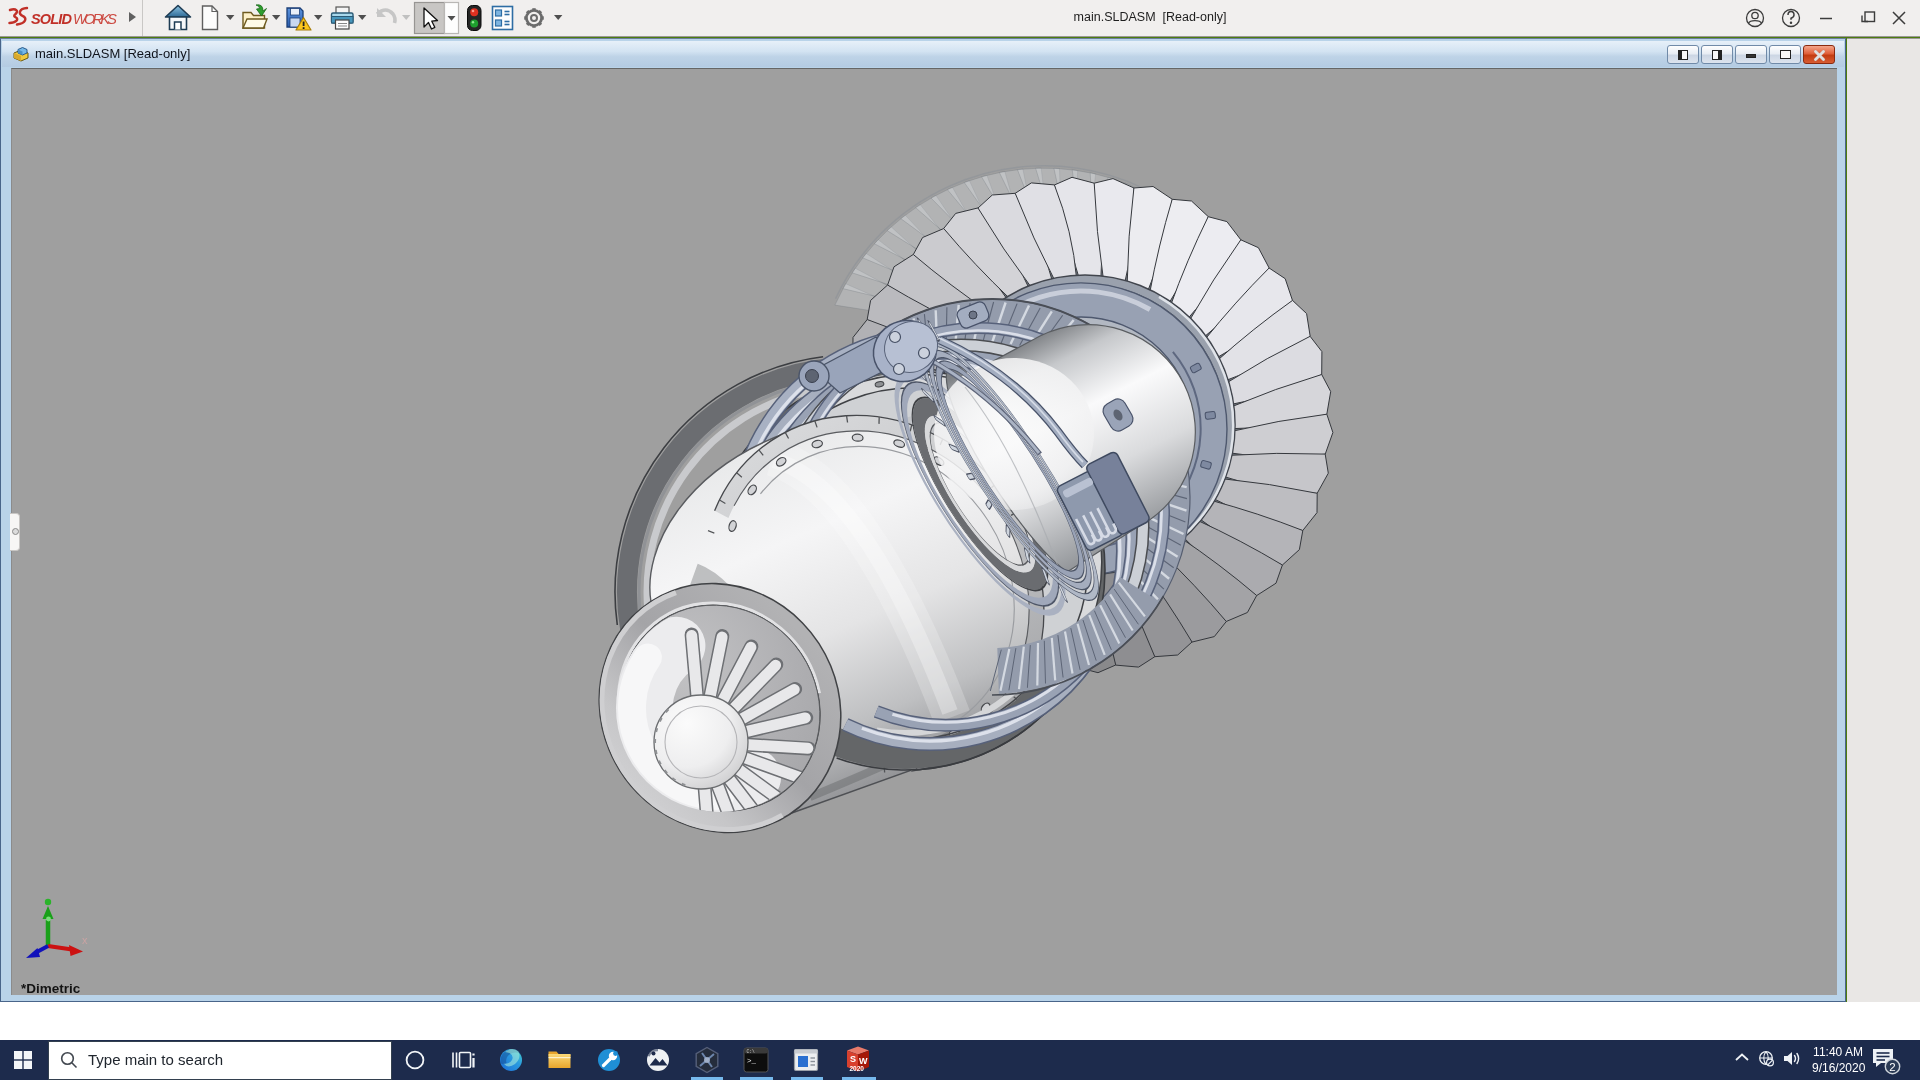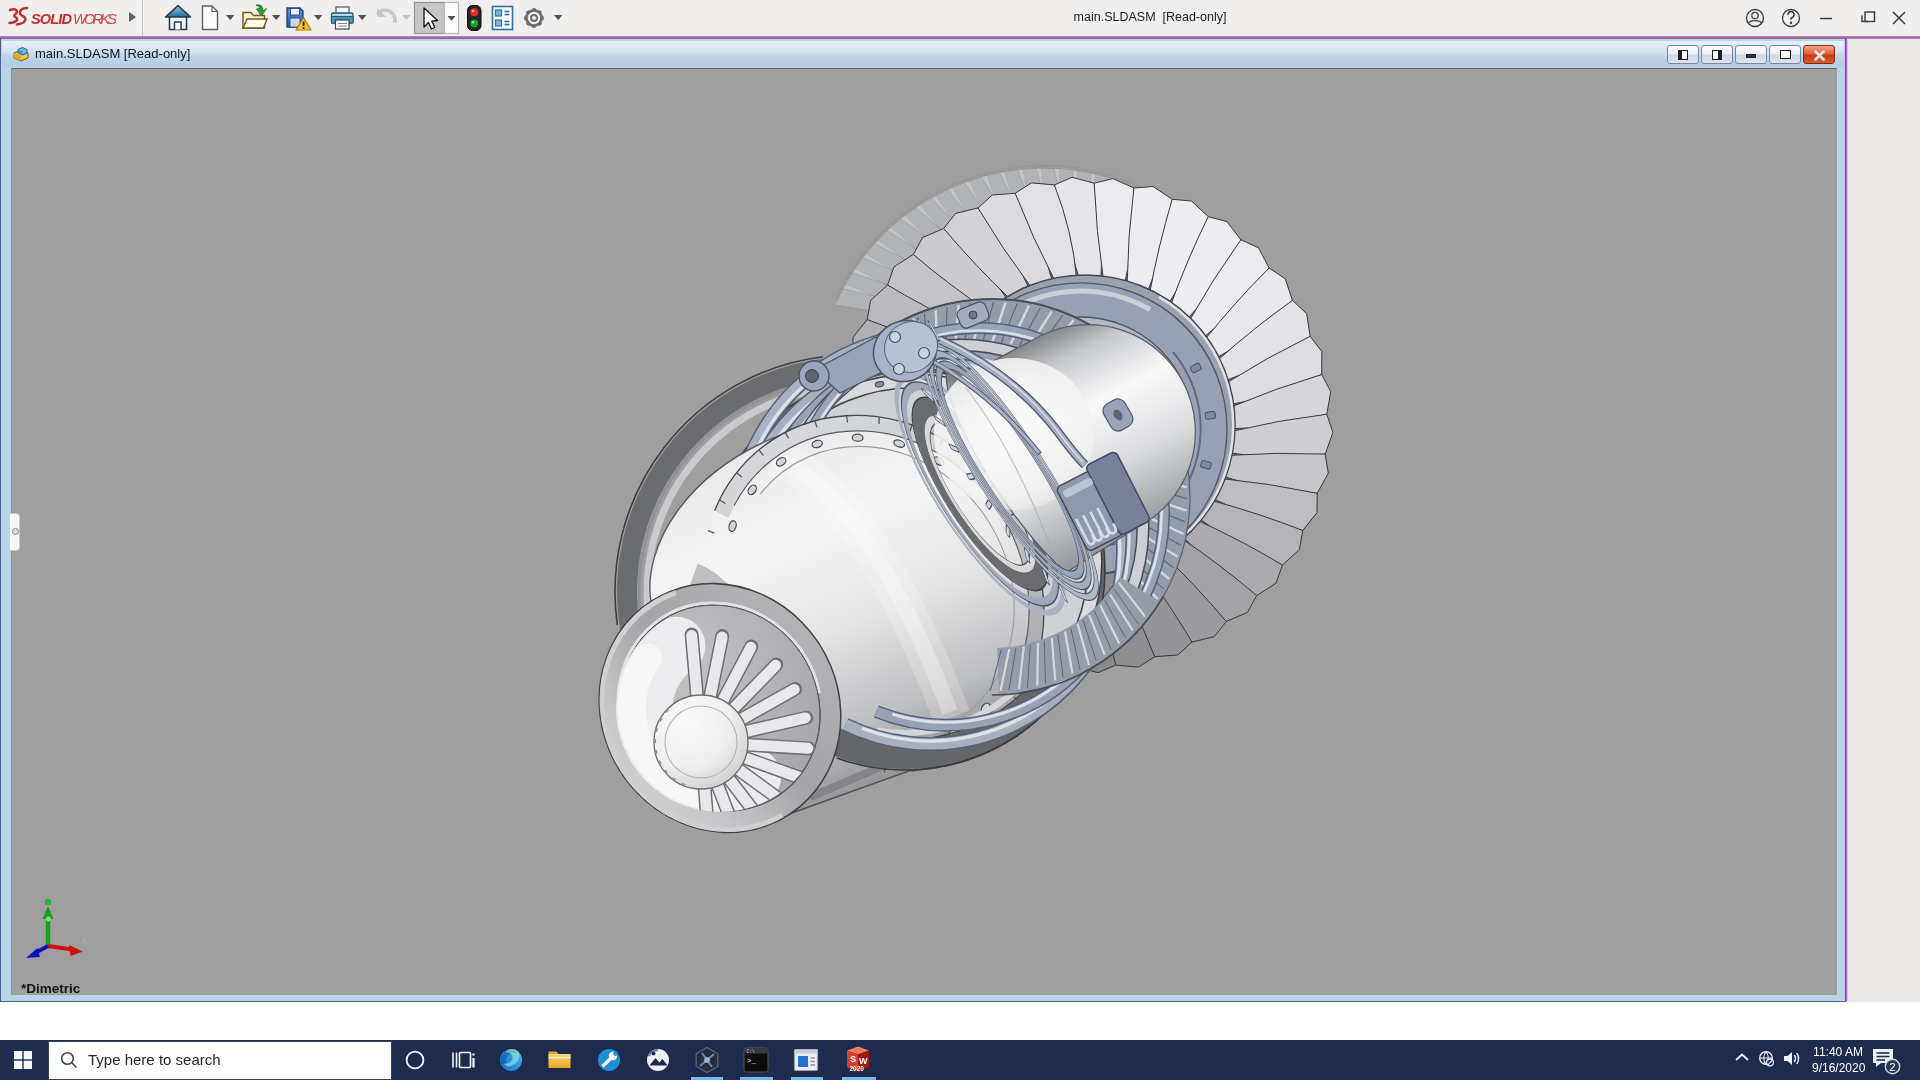--- a/index.html
+++ b/index.html
@@ -1,17 +1,17 @@
 <!DOCTYPE html>
 <html><head>
 <meta charset="utf-8">
 <style>
 * { margin:0; padding:0; box-sizing:border-box; }
 html,body { width:1920px; height:1080px; overflow:hidden; font-family:"Liberation Sans", sans-serif; }
-#root { position:relative; width:1920px; height:1080px; background:#d946ef; }
+#root { position:relative; width:1920px; height:1080px; background:#4d7c0f; }
 .abs { position:absolute; }
 
 
 #titlebar { left:0; top:0; width:1920px; height:37px; background:#f1efee; border-bottom:1px solid #9a9896; }
 #logo { left:4px; top:5px; width:130px; height:27px; }
 #logoarrow { left:129px; top:12px; width:0; height:0; border-left:7px solid #606060; border-top:5px solid transparent; border-bottom:5px solid transparent; }
 #tbsep { left:142px; top:0px; width:1px; height:36px; background:#c9c7c5; }
 #apptitle { left:0; top:10px; width:2300px; text-align:center; font-size:12.5px; color:#1e1e1e; }
 
 #childframe { left:0; top:38px; width:1846px; height:964px; background:#b9d3e9; border:1px solid #49658a; border-top:1px solid #6b7f9a; }
@@ -701,21 +701,21 @@
         <rect x="9.7" y="0" width="8.3" height="8.3"></rect>
         <rect x="0" y="9.7" width="8.3" height="8.3"></rect>
         <rect x="9.7" y="9.7" width="8.3" height="8.3"></rect>
       </g>
   </svg>
   <div id="searchbox" class="abs"></div>
   <svg class="abs" style="left:60px;top:1051px" width="18" height="18" viewBox="0 0 18 18">
     <circle cx="7.5" cy="7.5" r="5.8" fill="none" stroke="#41474f" stroke-width="1.6"></circle>
     <line x1="11.8" y1="11.8" x2="16.5" y2="16.5" stroke="#41474f" stroke-width="1.6"></line>
   </svg>
-  <div id="searchtext" class="abs">Type here to search</div>
+  <div id="searchtext" class="abs">Type main to search</div>
   <svg class="abs" style="left:400px;top:1040px;width:500px;height:40px" viewBox="400 1040 500 40">
   <defs>
     <linearGradient id="edgeG" x1="0" y1="1" x2="1" y2="0">
       <stop offset="0" stop-color="#1c6ed8"></stop>
           <stop offset="0.6" stop-color="#2a9be0"></stop>
           <stop offset="1" stop-color="#45d3c9"></stop>
     </linearGradient>
     <linearGradient id="foldG" x1="0" y1="0" x2="0" y2="1">
       <stop offset="0" stop-color="#fbd978"></stop>
           <stop offset="1" stop-color="#e8a52c"></stop>

